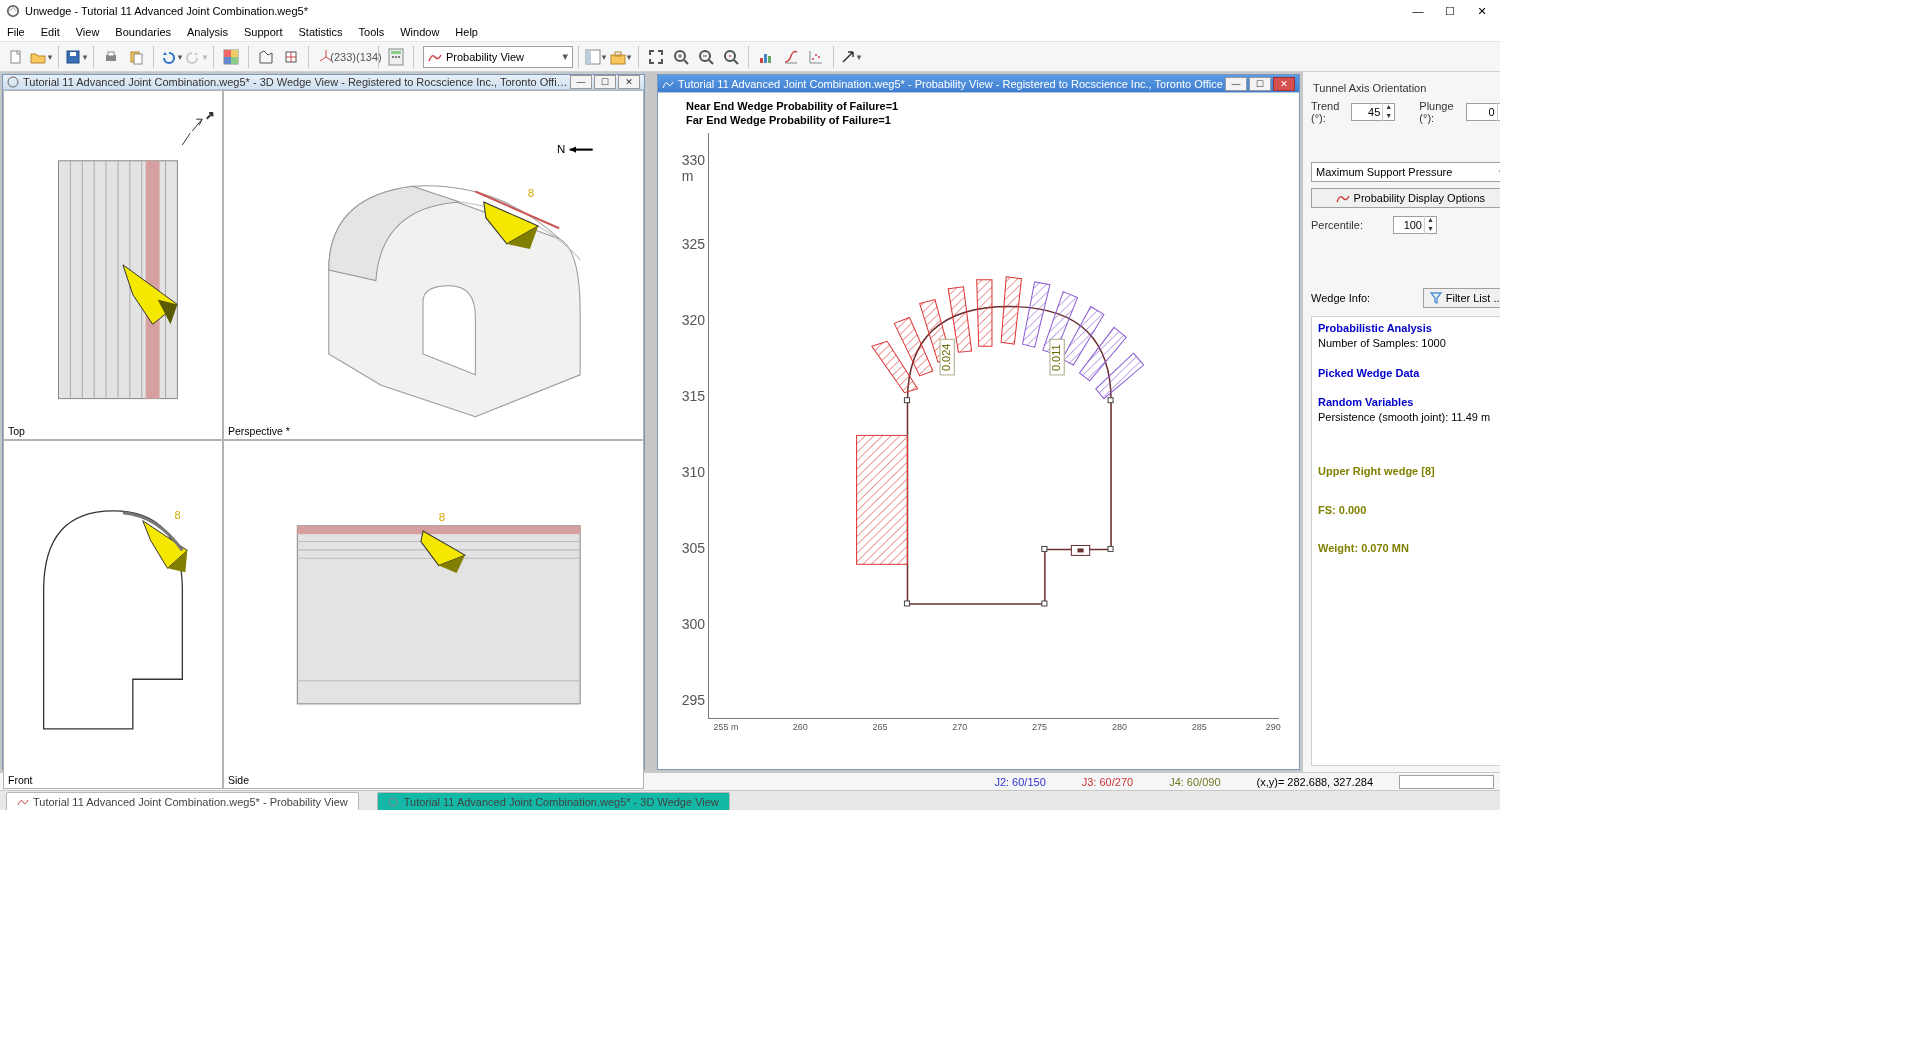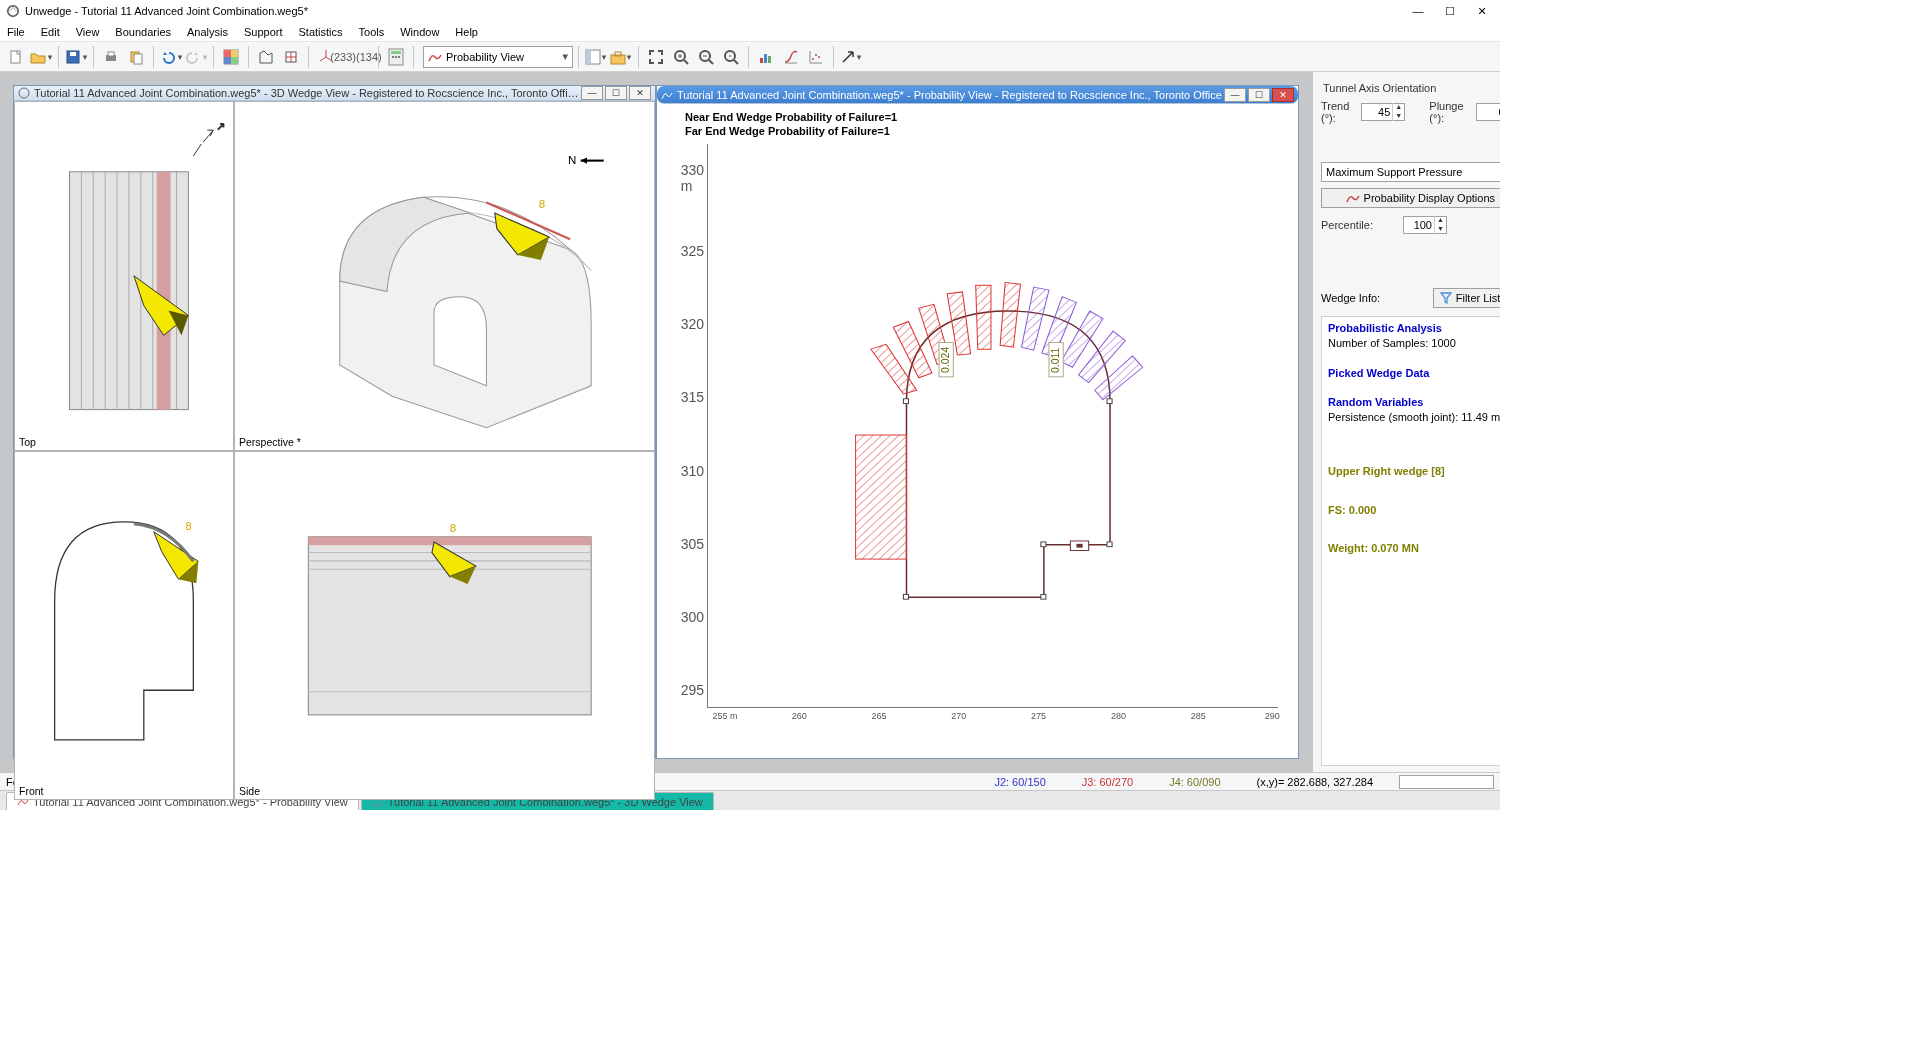--- a/index.html
+++ b/index.html
@@ -13,24 +13,24 @@
   .menu-bar span { padding:2px 7px; }
 
   .toolbar { height:30px; display:flex; align-items:center; padding:2px 4px; gap:1px; background:#f5f6f7; border-bottom:1px solid #d0d0d0; }
   .tb-btn { width:24px; height:24px; display:flex; align-items:center; justify-content:center; border:1px solid transparent; border-radius:2px; }
   .tb-sep { width:1px; height:22px; background:#c8c8c8; margin:0 4px; }
   .tb-stack { width:34px; height:24px;display:flex;flex-direction:row;justify-content:center;align-items:center;font-size:8px;color:#555; }
   .view-select { height:22px; border:1px solid #a0a0a0; background:#fff; display:flex; align-items:center; padding:0 4px; width:150px; margin-left:4px; }
   .view-select .chev { margin-left:auto; color:#555; }
 
   .workspace { display:flex; height:700px; background:#c5c7c9; }
-  .mdi-area { flex:1; display:flex; gap:0; padding:13px; }
+  .mdi-area { flex:1; display:flex; gap:12px; padding:2px; }
   .mdi-window { background:#fff; border:1px solid #7a99b8; display:flex; flex-direction:column; min-width:0; }
   .mdi-title { height:18px; background:linear-gradient(#e8f0f8,#cfe0f0); display:flex; align-items:center; padding:0 4px; font-size:10.5px; color:#333; border-bottom:1px solid #b0c4d8; }
-  .mdi-title.active { background:linear-gradient(#5a9be5,#3e7ed0); color:#fff;border-radius:7px; }
+  .mdi-title.active { background:linear-gradient(#5a9be5,#3e7ed0); color:#fff; }
   .mdi-title .win-controls { margin-left:auto; display:flex; gap:0; }
   .mdi-title .win-controls span { width:22px; height:14px; display:flex;align-items:center;justify-content:center; border:1px solid #999; background:#f4f4f4; font-size:9px; color:#333; margin-left:2px;}
   .mdi-title .win-controls span.close{background:#d65050;color:#fff;border-color:#a03030;}
 
   .view-grid { flex:1; display:grid; grid-template-columns:220px 1fr; grid-template-rows:1fr 1fr; }
   .view-grid > div { border:1px solid #b3b3b3; position:relative; background:#fff; overflow:hidden;}
   .view-label { position:absolute; bottom:2px; left:4px; font-size:10.5px; color:#000; }
   .canvas-content{position:relative;width:100%;height:100%;}
 
   .prob-view { flex:1; position:relative; background:#fff; overflow:hidden;}
@@ -56,21 +56,21 @@
   .filter-row{display:flex;align-items:center;gap:6px;margin-top:48px;}
 
   .statusbar{height:18px;border-top:1px solid #c8c8c8;display:flex;align-items:center;font-size:10.5px;padding:0 6px;background:#f5f6f7;}
   .statusbar .sl{margin-right:auto;}
   .statusbar .sj{margin:0 18px;}
   .statusbar .j2{color:#3333cc;}
   .statusbar .j3{color:#cc3333;}
   .statusbar .j4{color:#777722;}
   .statusbar input{border:1px solid #a0a0a0;width:95px;height:14px;margin-left:8px;font-size:10px;padding:0 2px;}
 
-  .doc-tabs{height:20px;background:#e8e8e8;border-top:1px solid #c8c8c8;display:flex;align-items:flex-end;padding-left:6px;gap:2px;}
+  .doc-tabs{height:20px;background:#e8e8e8;border-top:1px solid #c8c8c8;display:flex;align-items:flex-end;padding-left:6px;gap:18px;}
   .doc-tab{height:18px;background:#fff;border:1px solid #b8b8b8;border-bottom:none;padding:0 10px;display:flex;align-items:center;gap:4px;font-size:10.5px;color:#444;border-radius:2px 2px 0 0;}
   .doc-tab.inactive{background:#14b8a6;}
   .chev-down::after{content:"▾";font-size:9px;color:#555;margin-left:2px;}
 
   svg{overflow:visible;}
 </style>
 </head>
 <body>
 
 <div class="title-bar">

